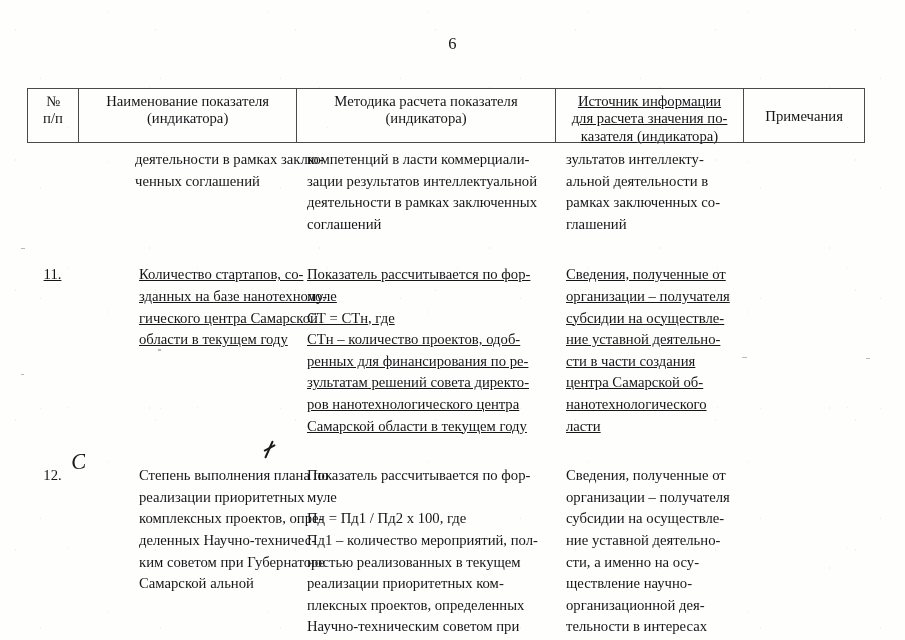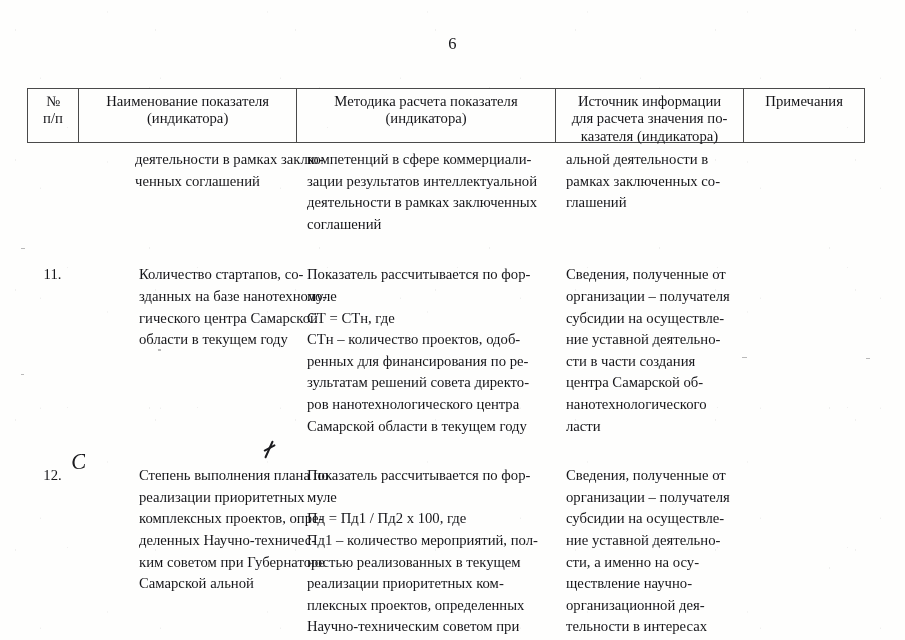--- a/index.html
+++ b/index.html
@@ -64,22 +64,22 @@
     text-align: center;
     font-size: 14.7px;
     line-height: 17.4px;
     border-right: 1.15px solid #4a4a4a;
     height: 100%;
   }
   .hcell:last-child { border-right: none; }
   .hc-num   { width: 51px; }
   .hc-name  { width: 219px; }
   .hc-meth  { width: 259px; }
-  .hc-src   { width: 189px; }
-  .hc-note  { width: 120px; }
+  .hc-src   { width: 189px; text-decoration: underline; }
+  .hc-note  { width: 120px; margin-top: 15px; }
   .hcell .ln { display: block; white-space: nowrap; }
 
   
   .body-rows {
     position: absolute;
     left: 27px;
     top: 143px;
     width: 838px;
   }
   .row {
@@ -94,21 +94,21 @@
   .c-num   { width: 51px; text-align: center; padding-top: 0; font-size: 14.7px; }
   .c-name  { width: 219px; padding-left: 57px; padding-right: 4px; }
   .c-meth  { width: 259px; padding-left: 10px; padding-right: 6px; }
   .c-src   { width: 189px; padding-left: 10px; padding-right: 6px; }
   .c-note  { width: 120px; }
 
   .cell .ln { display: block; white-space: nowrap; }
 
   
   .row-cont { margin-top: 6px; }
-  .row-11   { margin-top: 29px; }
+  .row-11   { margin-top: 29px; text-decoration: underline; }
   .row-12   { margin-top: 28px; }
 
   .row-11 .c-num, .row-12 .c-num { padding-top: 0px; }
   .row-11 .c-name { padding-left: 61px; }
   .row-12 .c-name { padding-left: 61px; }
 
   
   .hw-letter {
     position: absolute;
     left: 71px;
@@ -188,26 +188,27 @@
 
     <div class="row row-cont">
       <div class="cell c-num">
         <span class="ln"></span>
       </div>
       <div class="cell c-name">
         <span class="ln">деятельности в рамках заклю-</span>
         <span class="ln">ченных соглашений</span>
       </div>
       <div class="cell c-meth">
-        <span class="ln">компетенций в сфере коммерциали-</span>
+        <span class="ln">компетенций в ласти коммерциали-</span>
         <span class="ln">зации результатов интеллектуальной</span>
         <span class="ln">деятельности в рамках заключенных</span>
         <span class="ln">соглашений</span>
       </div>
       <div class="cell c-src">
+        <span class="ln">зультатов интеллекту-</span>
         <span class="ln">альной деятельности в</span>
         <span class="ln">рамках заключенных со-</span>
         <span class="ln">глашений</span>
       </div>
       <div class="cell c-note"></div>
     </div>
 
     <div class="row row-11">
       <div class="cell c-num">
         <span class="ln">11.</span>

